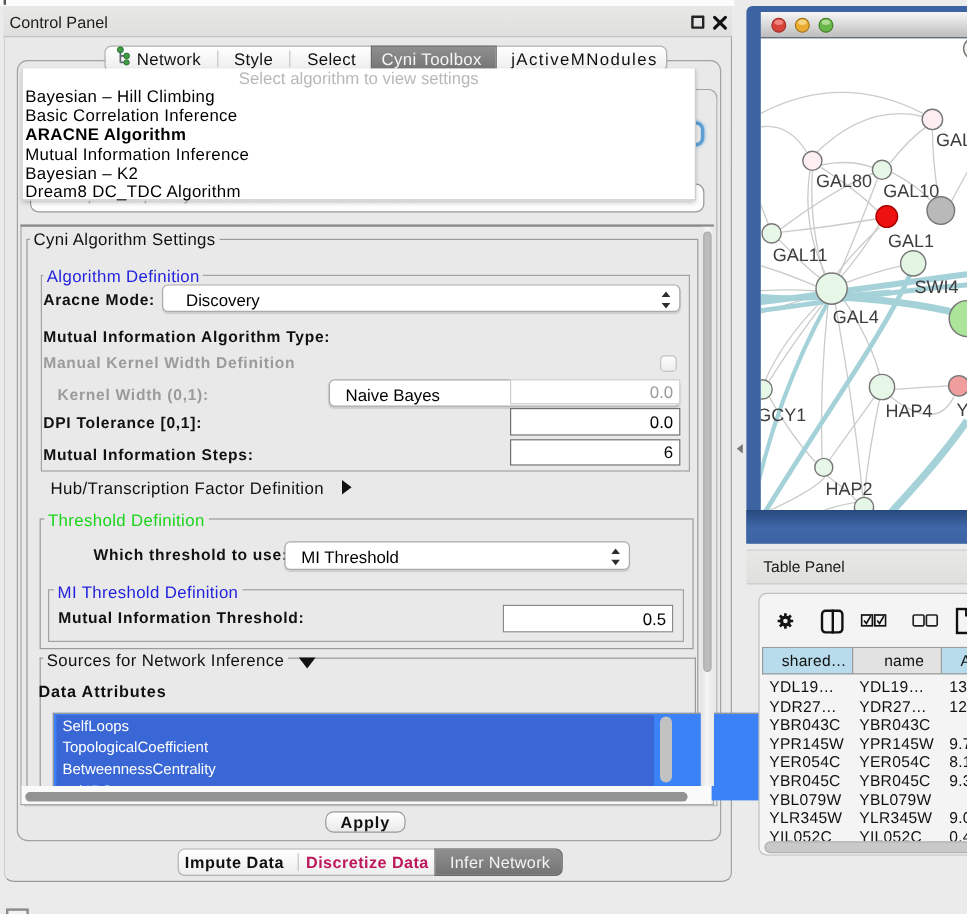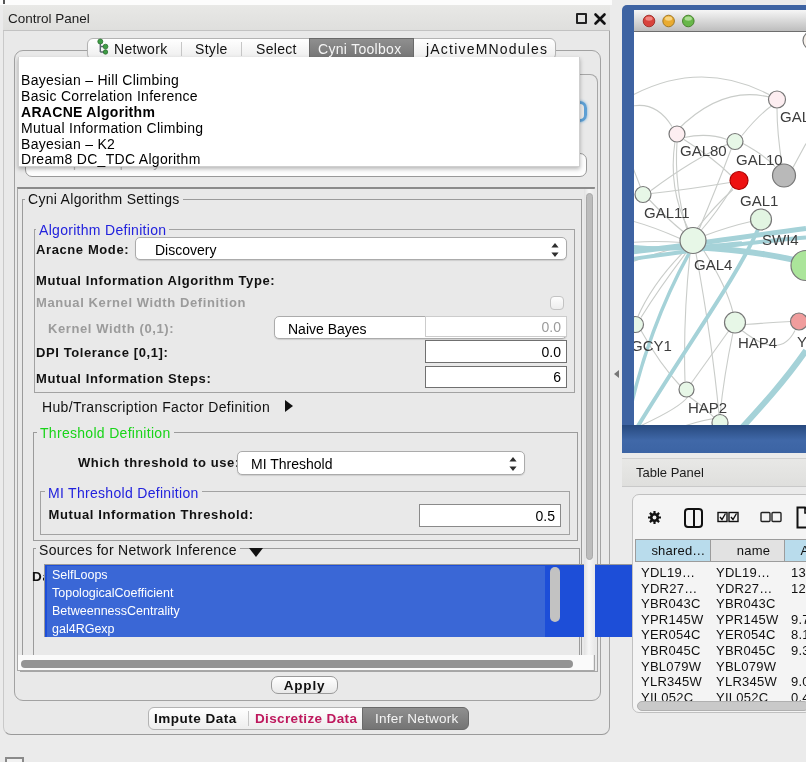--- a/index.html
+++ b/index.html
@@ -116,21 +116,21 @@
 <div class="fld" style="left:419px; top:503.5px; width:142px; height:23px; border:1px solid #8a8a8a; line-height:22px;">0.5</div>
 
 <div class="grp" style="left:32.5px; top:548px; width:547px; height:122px; border-bottom:none;"></div>
 <div class="grpt" style="left:36px; top:542px; color:#111;">Sources for Network Inference</div>
 <svg class="abs" style="left:248px; top:546px;" width="16" height="12" viewBox="0 0 16 12">
     <path d="M1 2 L15 2 L8 11 Z" fill="#111"></path>
   </svg>
 
 <div class="abs b" style="left:32px; top:569px; font-size:13.5px; letter-spacing:0.7px; color:#111;">Data Attributes</div>
 
-<div class="abs" style="left:44px; top:564px; width:617px; height:72.5px; background:#1d4ed8; border:1px solid #999; border-bottom:none; overflow:hidden;">
+<div class="abs" style="left:44px; top:594px; width:617px; height:72.5px; background:#3b82f6; border:1px solid #999; border-bottom:none; overflow:hidden;">
   <div class="abs" style="left:1.5px; top:1px; width:498px; height:80px; background:#3a67d6;"></div>
   <div class="abs" style="left:7px; top:2.5px; font-size:12.5px; color:#fff;">SelfLoops</div>
   <div class="abs" style="left:7px; top:20.5px; font-size:12.5px; color:#fff;">TopologicalCoefficient</div>
   <div class="abs" style="left:7px; top:38.5px; font-size:12.5px; color:#fff;">BetweennessCentrality</div>
   <div class="abs" style="left:7px; top:56.5px; font-size:12.5px; color:#fff;">gal4RGexp</div>
   <div class="abs" style="left:505px; top:2px; width:9.5px; height:55px; background:#c2c2c2; border-radius:5px;"></div>
 </div>
 
 <div class="abs" style="left:18px; top:655px; width:575px; height:15px; background:#fafafa;"></div>
 <div class="abs" style="left:21px; top:659.5px; width:552px; height:8px; background:#939393; border-radius:4px;"></div>
@@ -153,24 +153,25 @@
 <svg class="abs" style="left:614px; top:370px;" width="6" height="8" viewBox="0 0 6 8">
     <path d="M5 0 L5 8 L0 4 Z" fill="#777"></path>
   </svg>
 
 <div class="abs" style="left:25px; top:153px; width:562px; height:24px; background:#fdfdfd; border:1.5px solid #999; border-radius:7px; overflow:hidden;">
   <div class="abs" style="left:33px; top:0px; font-size:14px; color:#bdbdbd;">Equal frequency discretization on default mode</div>
 </div>
 <div class="abs" style="left:570px; top:101px; width:17px; height:21px; border:3px solid #5d9fd4; border-radius:7px; box-shadow:0 0 3px #70aede;"></div>
 
 <div class="abs" style="left:18px; top:57px; width:562px; height:110px; background:#fff; border:1px solid #cfcfcf; border-top:none; box-shadow:0 2px 4px rgba(0,0,0,0.28);">
+  <div class="abs" style="left:0; top:0px; width:100%; text-align:center; font-size:14px; color:#b8b8b8;">Select algorithm to view settings</div>
   <div class="abs" style="left:2px; top:15px; font-size:14px; letter-spacing:0.3px; color:#000;">Bayesian – Hill Climbing</div>
   <div class="abs" style="left:2px; top:31px; font-size:14px; letter-spacing:0.3px; color:#000;">Basic Correlation Inference</div>
   <div class="abs b" style="left:2px; top:47px; font-size:14px; letter-spacing:0.3px; color:#000;">ARACNE Algorithm</div>
-  <div class="abs" style="left:2px; top:63px; font-size:14px; letter-spacing:0.3px; color:#000;">Mutual Information Climbing</div>
+  <div class="abs" style="left:2px; top:63px; font-size:14px; letter-spacing:0.3px; color:#000;">Mutual Information Inference</div>
   <div class="abs" style="left:2px; top:79px; font-size:14px; letter-spacing:0.3px; color:#000;">Bayesian – K2</div>
   <div class="abs" style="left:2px; top:94px; font-size:14px; letter-spacing:0.3px; color:#000;">Dream8 DC_TDC Algorithm</div>
 </div>
 
 <div class="abs" style="left:622px; top:5px; width:184px; height:448px; background:#3e63a2; border-radius:5px 0 0 0;"></div>
 <div class="abs" style="left:622px; top:424.5px; width:184px; height:28.5px; background:linear-gradient(#27497e,#4068a8 55%, #3c64a4);"></div>
 
 <div class="abs" style="left:634px; top:9.5px; width:172px; height:22px; background:linear-gradient(#f6f6f6,#bdbdbd); border-bottom:1px solid #6e6e6e;"></div>
 <svg class="abs" style="left:642px; top:14px;" width="60" height="14" viewBox="0 0 60 14">
   <circle cx="7" cy="7" r="5.8" fill="#d8433c" stroke="#9e2b26" stroke-width="0.9"></circle>

